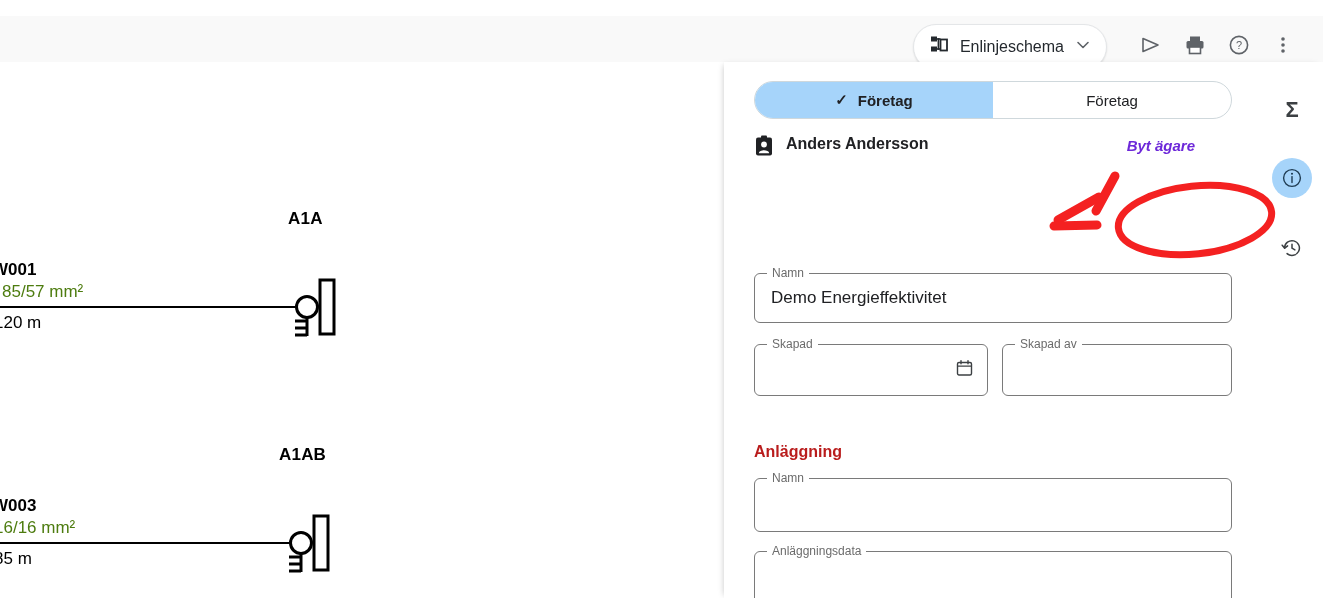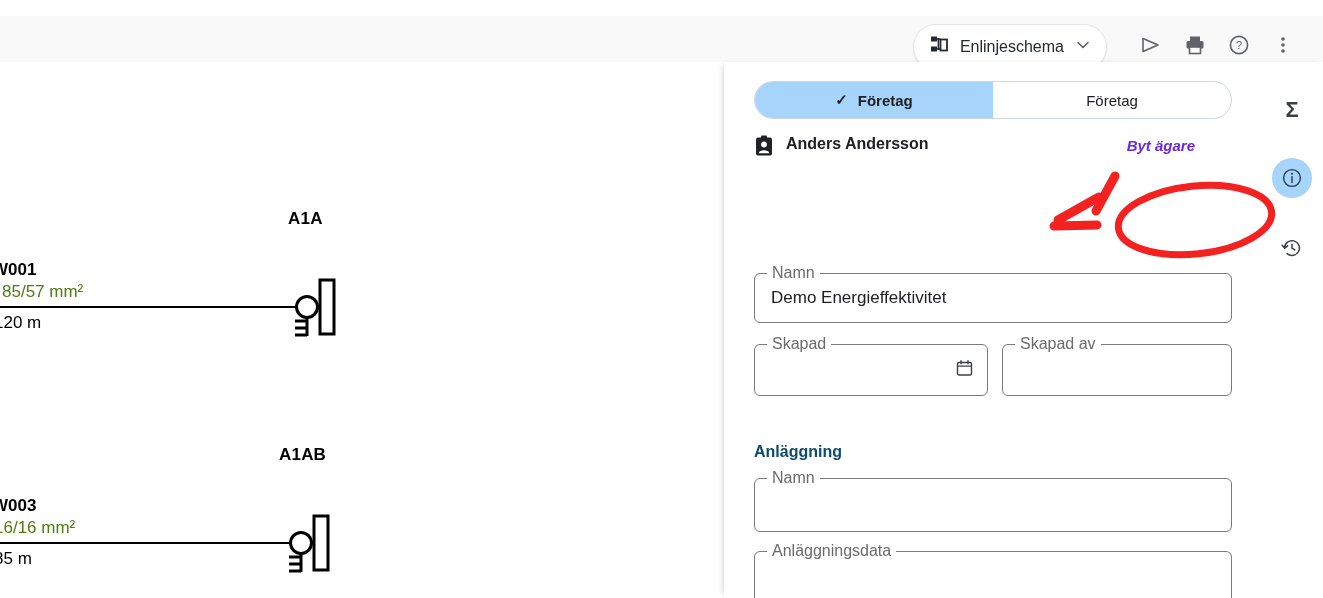--- a/index.html
+++ b/index.html
@@ -134,37 +134,37 @@
   
   .field {
     position: relative;
     border: 1px solid #7a7a7a;
     border-radius: 6px;
   }
   .field > .legend {
     position: absolute; left: 12px; top: -8px;
     background: #ffffff;
     padding: 0 5px;
-    font-size: 16px; color: #6b6b6b;
+    font-size: 12px; color: #6b6b6b;
     line-height: 14px;
     white-space: nowrap;
   }
   .field > .value {
     font-size: 17px; color: #202124;
     padding: 0 0 0 16px;
     display: flex; align-items: center; height: 100%;
   }
   .field .cal {
     position: absolute; right: 14px; top: 50%;
     transform: translateY(-50%);
     color: #3c4043;
   }
 
   .section-title {
-    font-size: 16px; font-weight: 700; color: #0c4a6e;
+    font-size: 16px; font-weight: 700; color: #b91c1c;
   }
 
   
   .rail {
     position: absolute; right: 0; top: 62px;
     width: 62px; height: 536px;
     display: flex; flex-direction: column; align-items: center;
     padding-top: 18px; gap: 14px;
   }
   .rail-item {

